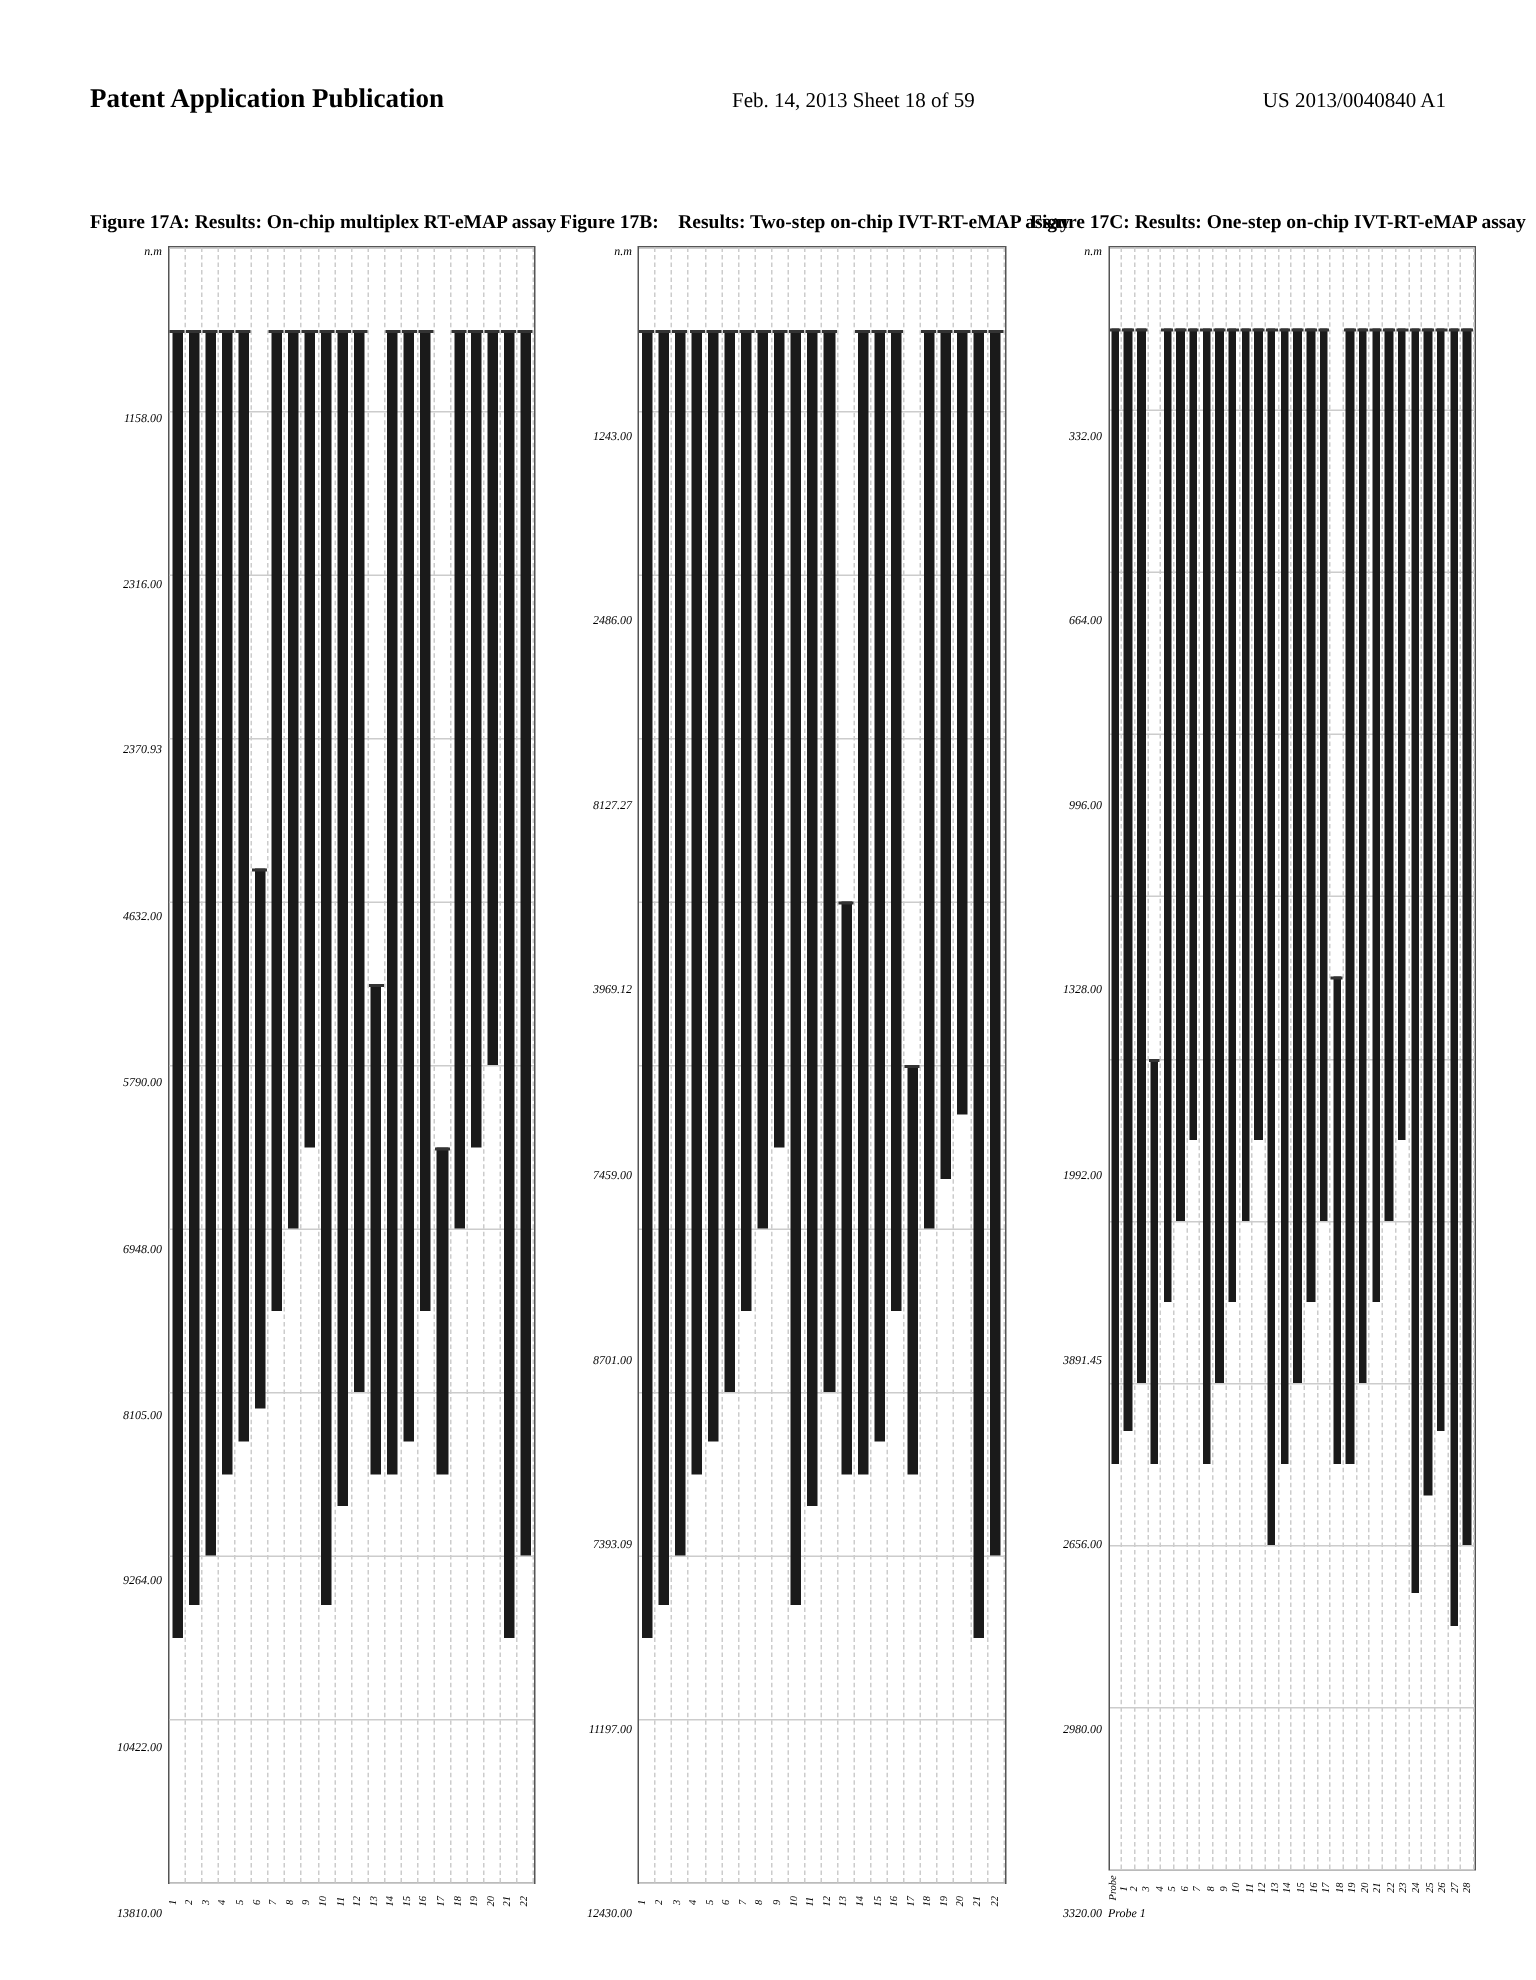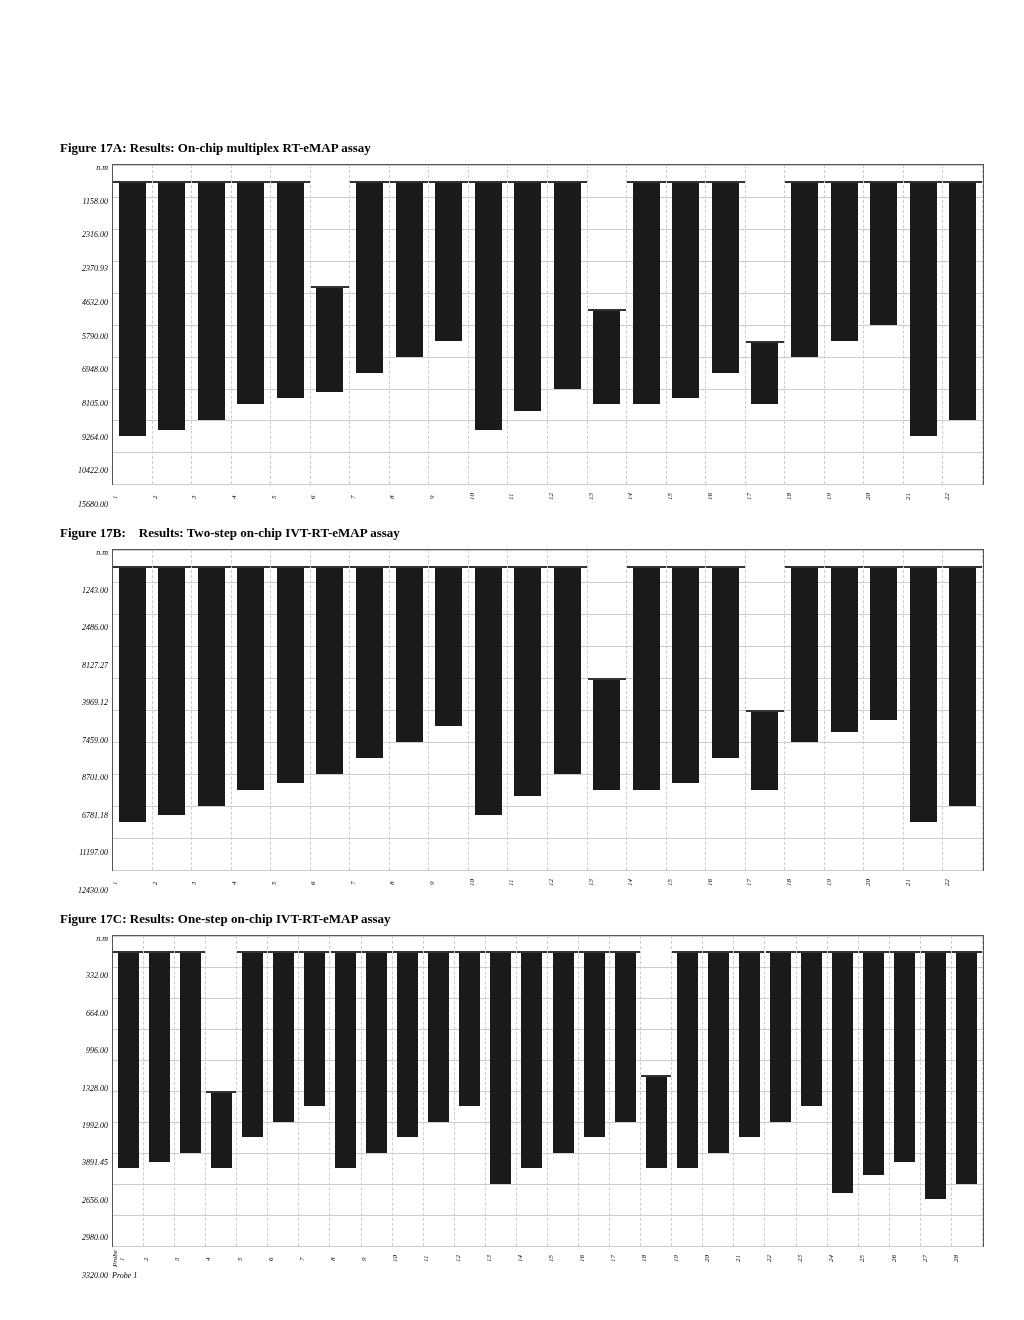--- a/index.html
+++ b/index.html
@@ -42,21 +42,21 @@
     }
 
     
     .content {
       position: absolute;
       top: 140px;
       left: 60px;
       right: 40px;
       bottom: 40px;
       display: flex;
-      flex-direction: column;
+      flex-direction: row;
       gap: 16px;
     }
 
     
     .figure-panel {
       display: flex;
       flex-direction: column;
       flex: 1;
       min-width: 0;
     }
@@ -152,40 +152,45 @@
       display: flex;
       flex-direction: column;
       flex: 1;
     }
   </style>
 </head>
 <body>
 
 <div class="page">
 
+  <div class="header">
+    <span class="header-left">Patent Application Publication</span>
+    <span class="header-center">Feb. 14, 2013   Sheet 18 of 59</span>
+    <span class="header-right">US 2013/0040840 A1</span>
+  </div>
 
   <div class="content">
 
     <div class="figure-panel fig-a" id="fig-a">
       <div class="figure-title">
         Figure 17A: Results: On-chip multiplex RT-eMAP assay
       </div>
       <div class="chart-area">
         <div class="y-axis" id="y-axis-a">
             <span class="y-label">n.m</span>
             <span class="y-label">1158.00</span>
             <span class="y-label">2316.00</span>
             <span class="y-label">2370.93</span>
             <span class="y-label">4632.00</span>
             <span class="y-label">5790.00</span>
             <span class="y-label">6948.00</span>
             <span class="y-label">8105.00</span>
             <span class="y-label">9264.00</span>
             <span class="y-label">10422.00</span>
-            <span class="y-label">15680.00</span>
+            <span class="y-label">13810.00</span>
           </div>
         <div class="chart-wrapper">
           <div class="chart-body" id="chart-a">
               <div class="grid-line" style="top: 0%;"></div>
               <div class="grid-line" style="top: 10%;"></div>
               <div class="grid-line" style="top: 20%;"></div>
               <div class="grid-line" style="top: 30%;"></div>
               <div class="grid-line" style="top: 40%;"></div>
               <div class="grid-line" style="top: 50%;"></div>
               <div class="grid-line" style="top: 60%;"></div>
@@ -317,21 +322,21 @@
       </div>
       <div class="chart-area">
         <div class="y-axis" id="y-axis-b">
             <span class="y-label">n.m</span>
             <span class="y-label">1243.00</span>
             <span class="y-label">2486.00</span>
             <span class="y-label">8127.27</span>
             <span class="y-label">3969.12</span>
             <span class="y-label">7459.00</span>
             <span class="y-label">8701.00</span>
-            <span class="y-label">6781.18</span>
+            <span class="y-label">7393.09</span>
             <span class="y-label">11197.00</span>
             <span class="y-label">12430.00</span>
           </div>
         <div class="chart-wrapper">
           <div class="chart-body" id="chart-b">
               <div class="grid-line" style="top: 0%;"></div>
               <div class="grid-line" style="top: 10%;"></div>
               <div class="grid-line" style="top: 20%;"></div>
               <div class="grid-line" style="top: 30%;"></div>
               <div class="grid-line" style="top: 40%;"></div>

